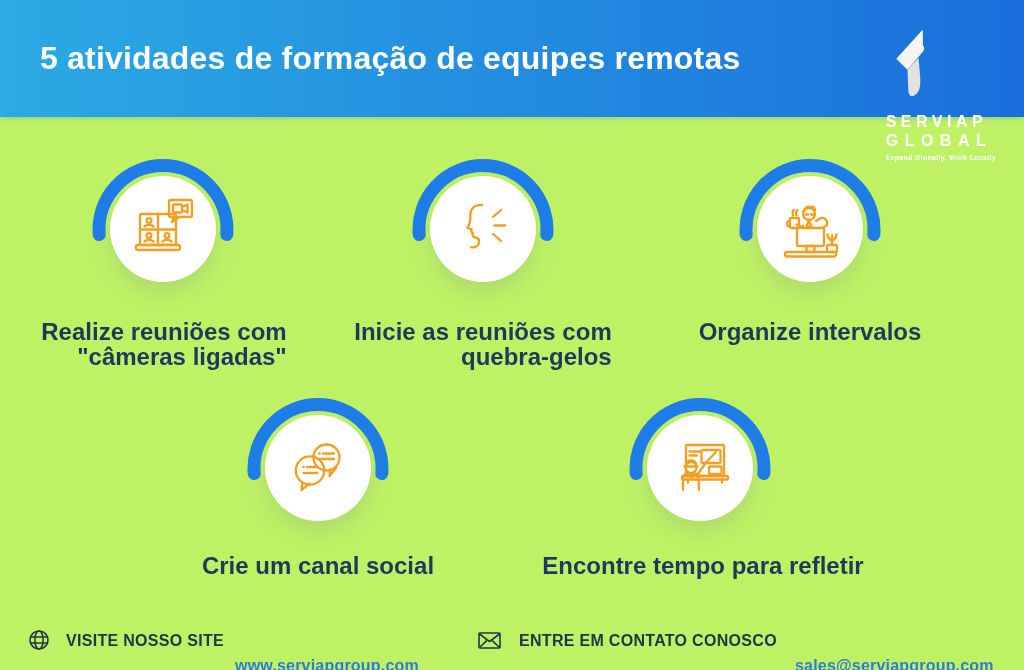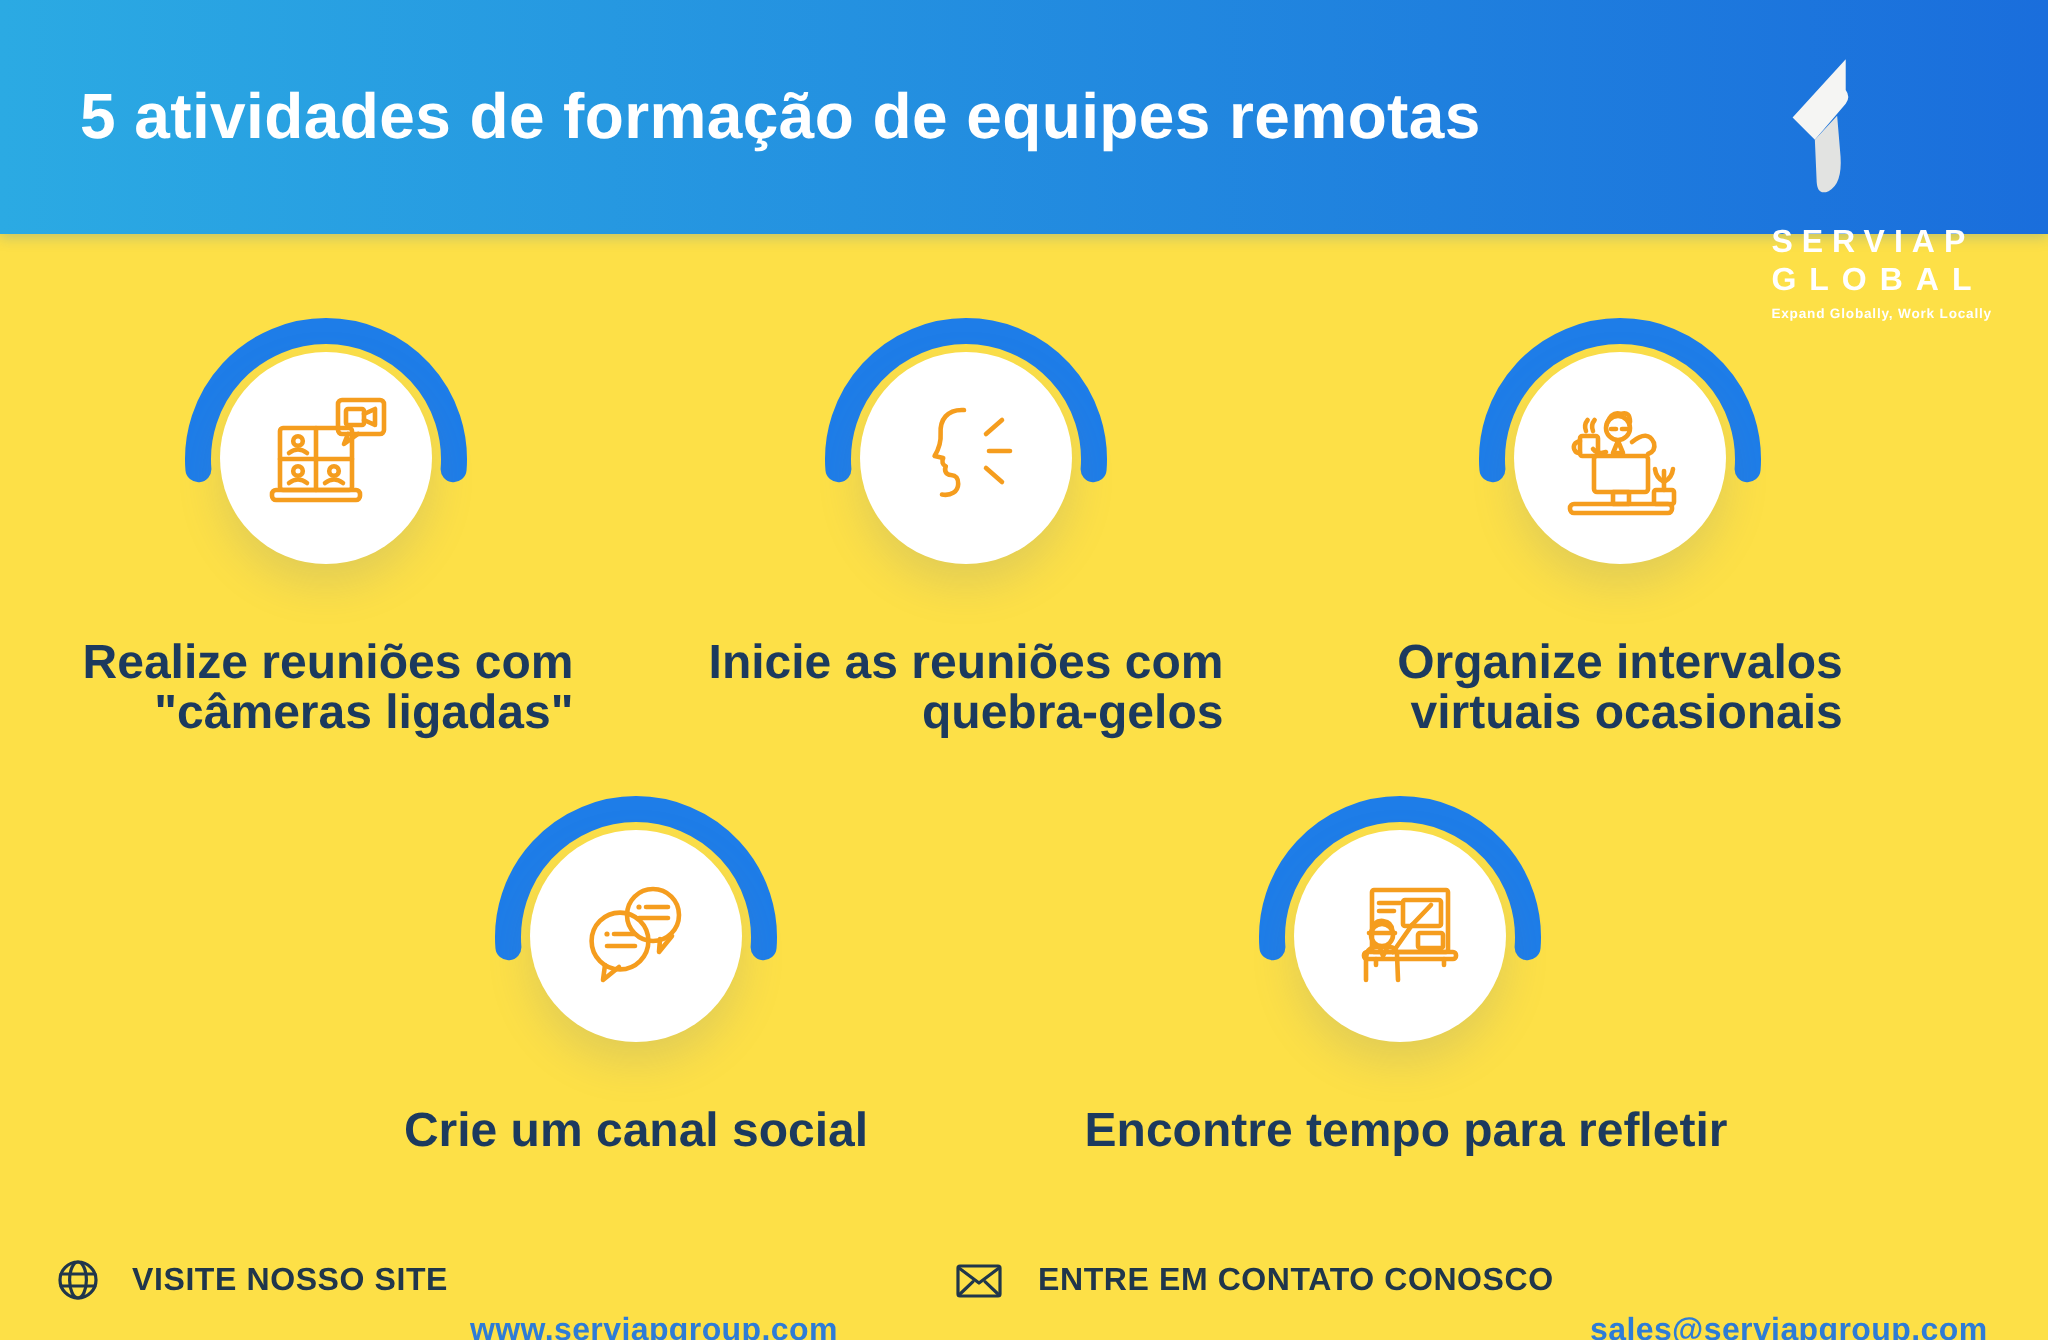--- a/index.html
+++ b/index.html
@@ -6,21 +6,21 @@
     --accent_blue:#1E7DE8;
     --icon_orange:#F59D1E;
     --caption_navy:#1C3A5E;
     --footer_dark:#20364B;
     --link_blue:#2E7CD6;
     --header_gradient_start:#2BAAE3;
     --header_gradient_end:#1A6EDC;
   }
   html,body{margin:0;padding:0;background:#fff;}
   .canvas{
-    position:relative;width:1024px;height:670px;overflow:hidden;background:#fde047;
+    position:relative;width:1024px;height:670px;overflow:hidden;background:#bef264;
     font-family:"Liberation Sans", sans-serif;
   }
   
   .header{
     position:absolute;left:0;top:0;width:1024px;height:117px;
     background:linear-gradient(90deg,var(--header_gradient_start),var(--header_gradient_end));
     box-shadow:0 2px 6px rgba(40,120,200,.25);
   }
   .title{
     position:absolute;left:40px;top:0;height:117px;display:flex;align-items:center;
@@ -145,21 +145,20 @@
         <rect x="53" y="52" width="10" height="7" rx="1"></rect>
         <path d="M58 52 V42.5"></path>
         <path d="M58 48 Q54 46 53.5 41.5"></path>
         <path d="M58 48 Q62 46 62.5 41.5"></path>
         <rect x="11" y="59" width="51" height="4.5" rx="2"></rect>
       </svg>
     </div>
   </div>
   <div class="caption" style="left:810px;top:319px;">
     <span class="cap-line">Organize intervalos</span>
-    <span class="cap-line">virtuais ocasionais</span>
   </div>
 
   <div class="item" style="left:243px;top:384px;">
     <svg class="arc" width="150" height="150">
       <path d="M11.2 89.6 A64 64 0 1 1 138.8 89.6" fill="none" stroke-width="13" stroke-linecap="round"></path>
     </svg>
     <div class="circle">
       <svg class="icon-art" width="72" height="72" viewBox="0 0 72 72">
         <circle cx="44.5" cy="25.5" r="13"></circle>
         <path d="M48 37.5 L47.5 44 L54 36"></path>

